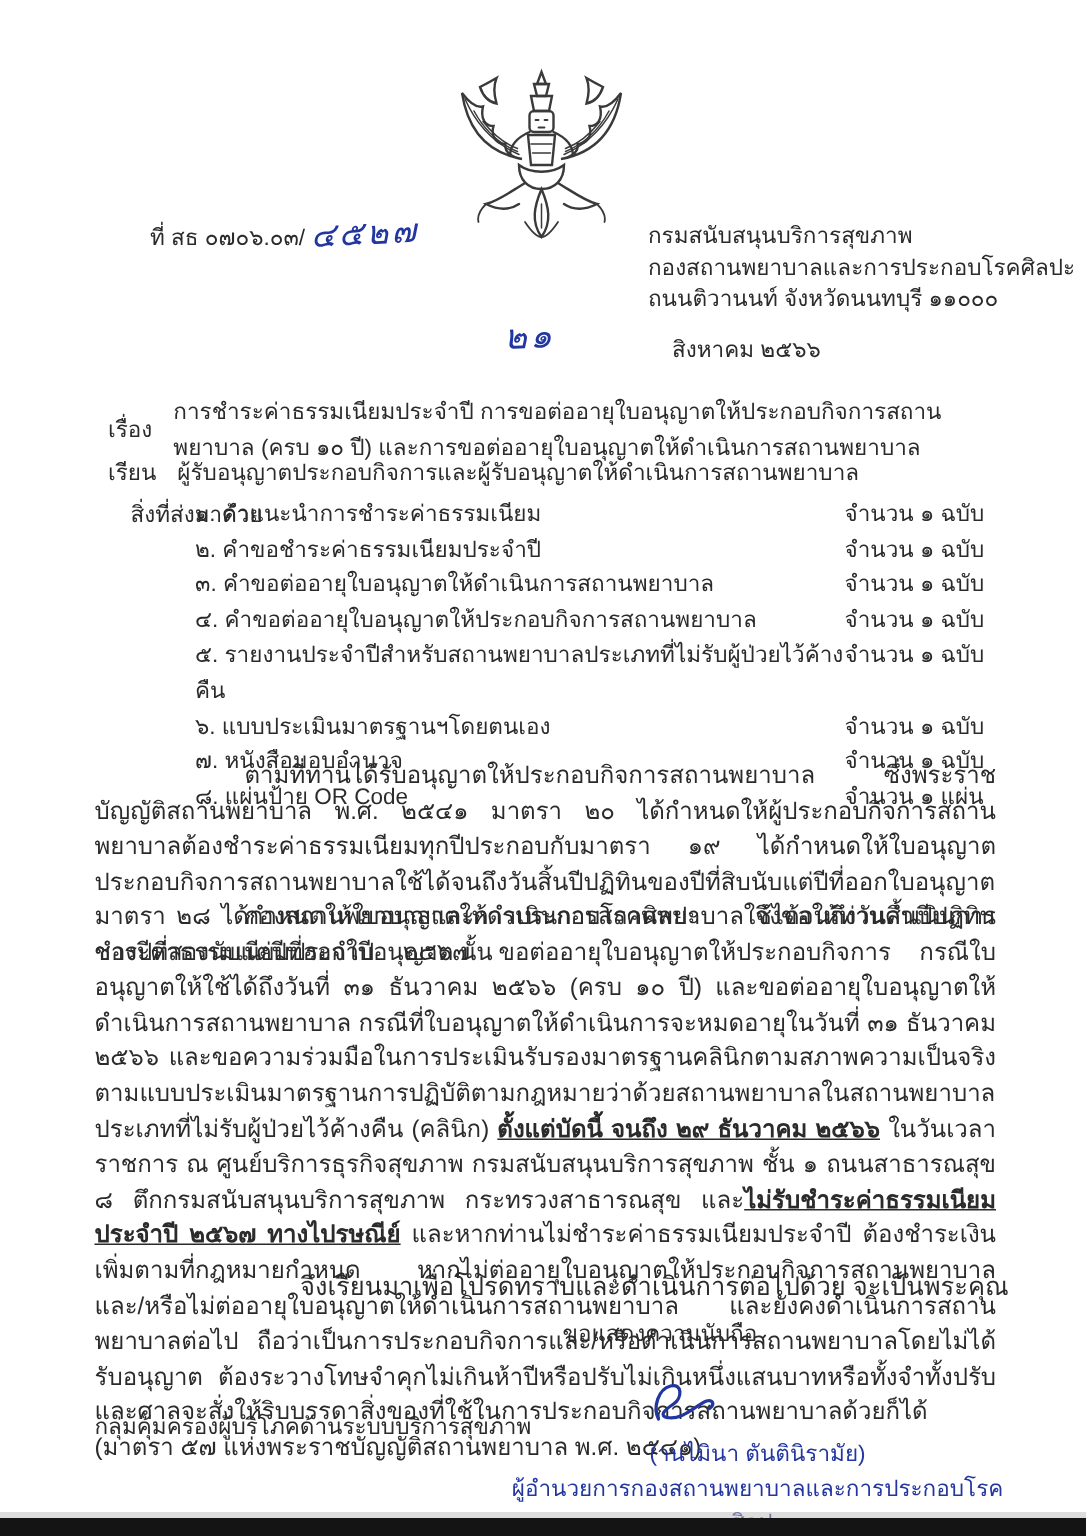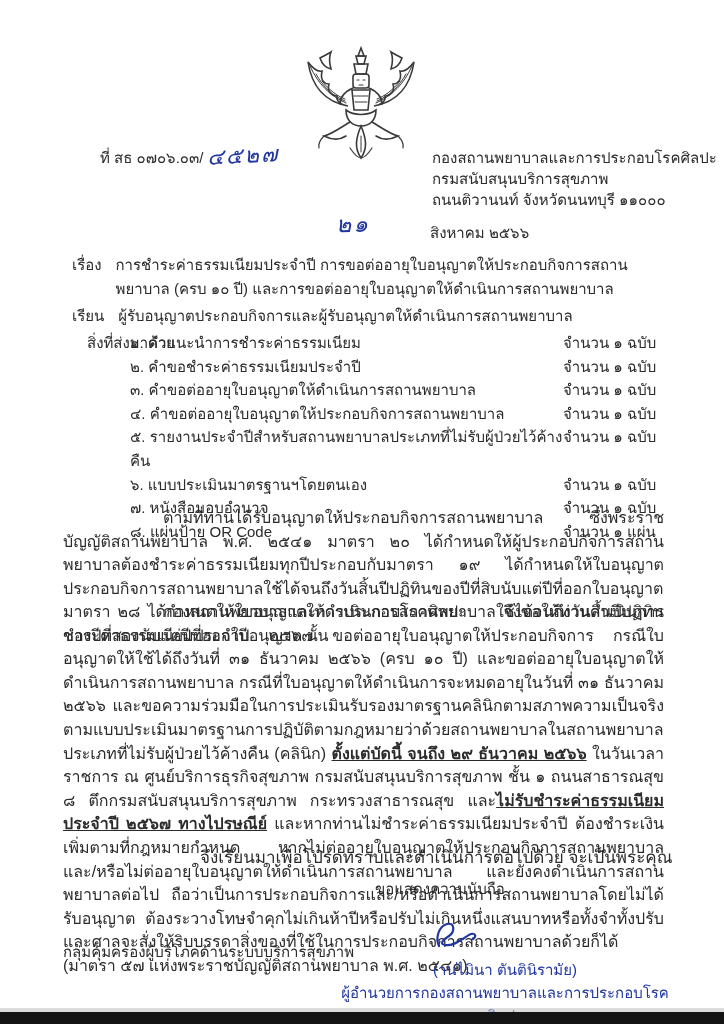--- a/index.html
+++ b/index.html
@@ -20,25 +20,25 @@
     color: #2236a0;
     letter-spacing: 2px;
   }
   .body-text { font-size: 16px; line-height: 23.6px; }
 
   
   .ref-line { left: 100px; top: 138px; font-size: 15px; }
   .ref-hand { display: inline-block; font-size: 22px; transform: rotate(-3deg); margin-left: 4px; }
   .org-block { left: 432px; top: 147px; font-size: 15px; line-height: 21px; }
   .date-hand { left: 336px; top: 206px; font-size: 23px; transform: rotate(-2deg); }
-  .date-text { left: 430px; top: 221px; font-size: 15px; }
+  .date-text { left: 448px; top: 221px; font-size: 15px; }
 
   
   .labeled-row { left: 72px; display: flex; gap: 14px; font-size: 15px; line-height: 23.6px; }
-  .subject-row { top: 253px; width: 600px; }
+  .subject-row { top: 263px; width: 600px; align-items: center; }
   .to-row { top: 304px; width: 600px; }
 
   
   .attach-label { left: 72px; top: 331px; font-size: 15px; margin-left: 15px; }
   .attach-list { left: 130px; top: 331px; width: 533px; font-size: 15px; }
   .attach-row { display: flex; line-height: 23.6px; }
   .attach-title { flex: 1; }
   .attach-qty { width: 100px; text-align: left; white-space: nowrap; }
 
   
@@ -104,22 +104,22 @@
   <path d="M65 82 C60 94 58 104 65 114 C72 104 70 94 65 82 Z"></path>
   <path d="M65 92 L65 108" stroke-width="1"></path>
   <path d="M54 104 C58 110 62 114 65 114 C68 114 72 110 76 104" stroke-width="1.2"></path>
 </svg>
 
 <div class="abs ref-line">
   <span>ที่ สธ ๐๗๐๖.๐๓/</span><span class="hand ref-hand">๔๕๒๗</span>
 </div>
 
 <div class="abs org-block">
+  <div>กรมสนับสนุนบริการสุขภาพ</div>
   <div>กองสถานพยาบาลและการประกอบโรคศิลปะ</div>
-  <div>กรมสนับสนุนบริการสุขภาพ</div>
   <div>ถนนติวานนท์ จังหวัดนนทบุรี ๑๑๐๐๐</div>
 </div>
 
 <div class="abs hand date-hand">๒๑</div>
 <div class="abs date-text">สิงหาคม ๒๕๖๖</div>
 
 <div class="abs labeled-row subject-row">
   <span>เรื่อง</span>
   <span style="flex:1">การชำระค่าธรรมเนียมประจำปี  การขอต่ออายุใบอนุญาตให้ประกอบกิจการสถานพยาบาล (ครบ ๑๐ ปี) และการขอต่ออายุใบอนุญาตให้ดำเนินการสถานพยาบาล</span>
 </div>

